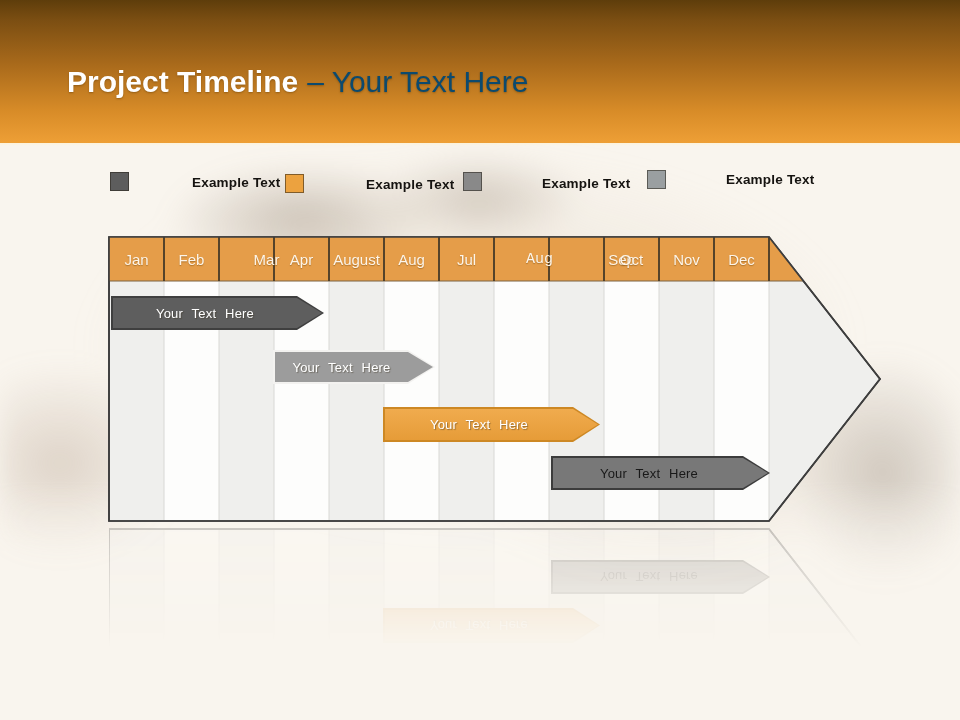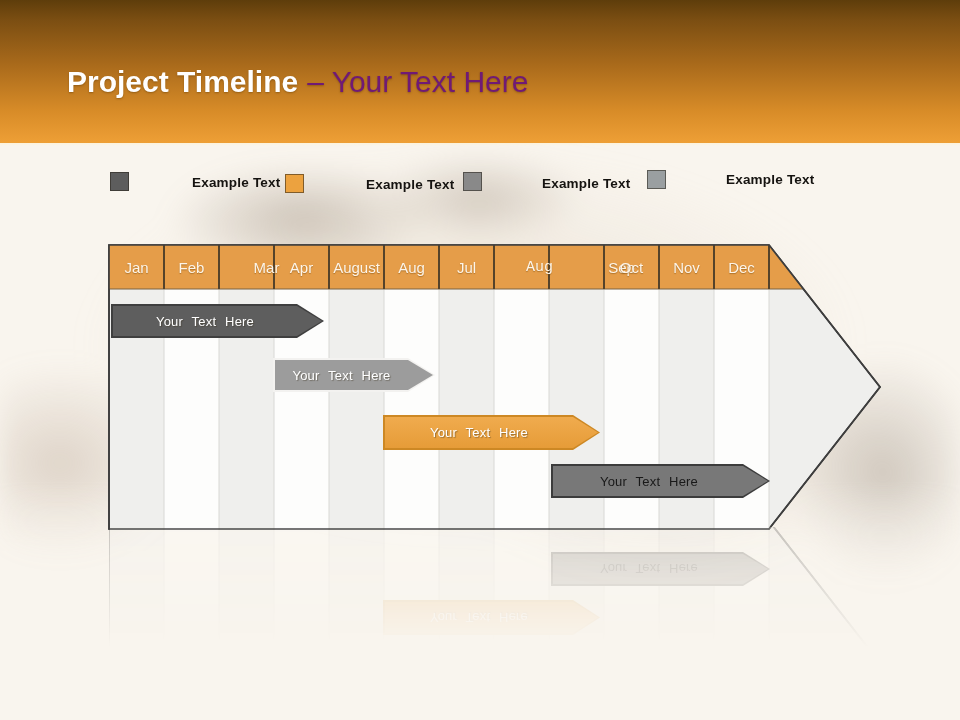--- a/index.html
+++ b/index.html
@@ -14,41 +14,41 @@
     background:linear-gradient(180deg,#5e3d0b 0%, #7b4e12 14%, #a96a1b 45%, #d88c28 78%, #ee9f36 100%);
   }
   .banner::after{content:""; position:absolute; left:0; bottom:-3px; width:100%; height:3px;
     background:linear-gradient(180deg,#fdf3db, #f9f5ee);}
   .slide-title{
     position:absolute; left:67px; top:63px; white-space:nowrap;
     color:#ffffff; font-size:30px; line-height:38px;
     text-shadow:0 1px 2px rgba(90,55,5,.45);
   }
   .slide-title .t-bold{font-weight:700;}
-  .slide-title .t-reg{font-weight:400; margin-left:9px; color:#701a75;}
+  .slide-title .t-reg{font-weight:400; margin-left:9px; color:#0c4a6e;}
   
   .photo-wash{
     position:absolute; left:0; top:143px; width:960px; height:497px;
     background:
       radial-gradient(ellipse 190px 80px at 300px 75px,  rgba(112,92,72,.30), transparent 70%),
       radial-gradient(ellipse 150px 65px at 480px 55px,  rgba(120,100,80,.26), transparent 70%),
       radial-gradient(ellipse 320px 200px at 660px 300px, rgba(172,147,122,.26), transparent 72%),
       radial-gradient(ellipse 140px 170px at 885px 330px, rgba(142,127,112,.38), transparent 70%),
       radial-gradient(ellipse 170px 140px at 60px 320px,  rgba(168,143,122,.32), transparent 72%),
       radial-gradient(ellipse 520px 260px at 470px 200px, rgba(214,198,178,.38), transparent 75%);
     filter:blur(12px);
     -webkit-mask-image:linear-gradient(to bottom,#000 68%, transparent 96%);
             mask-image:linear-gradient(to bottom,#000 68%, transparent 96%);
   }
   
   .legend-item{position:absolute; height:22px;}
   .legend-swatch{position:absolute; width:19px; height:19px; border:1px solid rgba(40,35,25,.55); box-sizing:border-box;}
   .legend-label{position:absolute; font-size:13.5px; font-weight:700; color:#151310; white-space:nowrap; letter-spacing:.2px;padding-left:44px;}
   
-  .timeline{position:absolute; left:109px; top:237px; width:773px; height:286px;margin-top:8px;}
+  .timeline{position:absolute; left:109px; top:237px; width:773px; height:286px;}
   .timeline svg{position:absolute; left:-1px; top:-1px;}
   .tl-month{
     position:absolute; top:1px; height:43px; width:55px; line-height:43px;
     text-align:center; color:#fdf5e9; font-size:15px; z-index:2;
     text-shadow:0 1px 1px rgba(120,75,15,.5);
   }
   .task-bar{position:absolute; z-index:3;
     clip-path:polygon(0 0, calc(100% - 27px) 0, 100% 50%, calc(100% - 27px) 100%, 0 100%);}
   .task-bar .bar-fill{position:absolute; left:2px; top:2px; right:2px; bottom:2px;
     clip-path:polygon(0 0, calc(100% - 25px) 0, 100% 50%, calc(100% - 25px) 100%, 0 100%);

